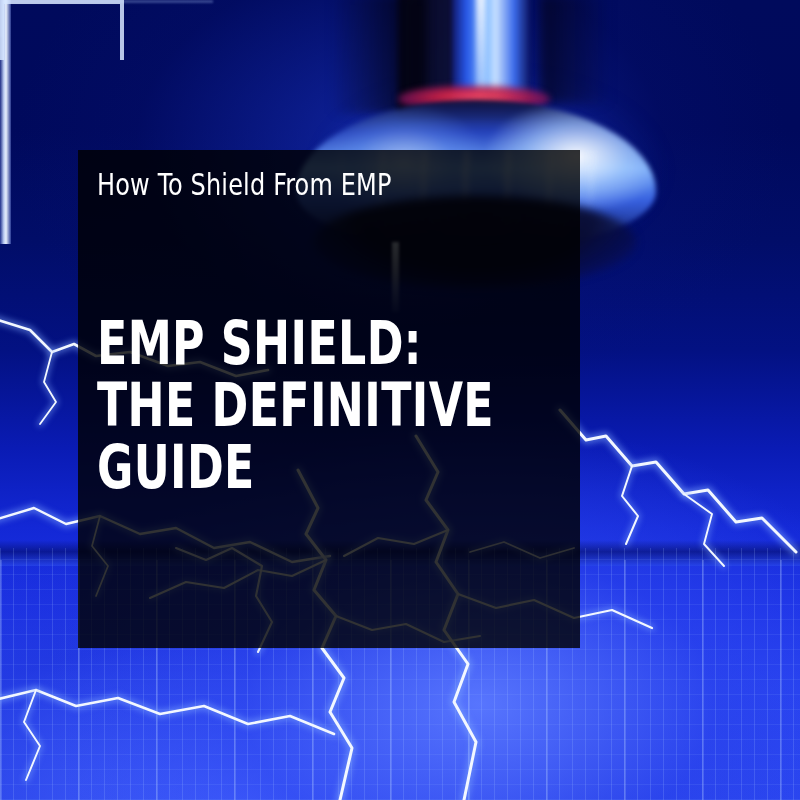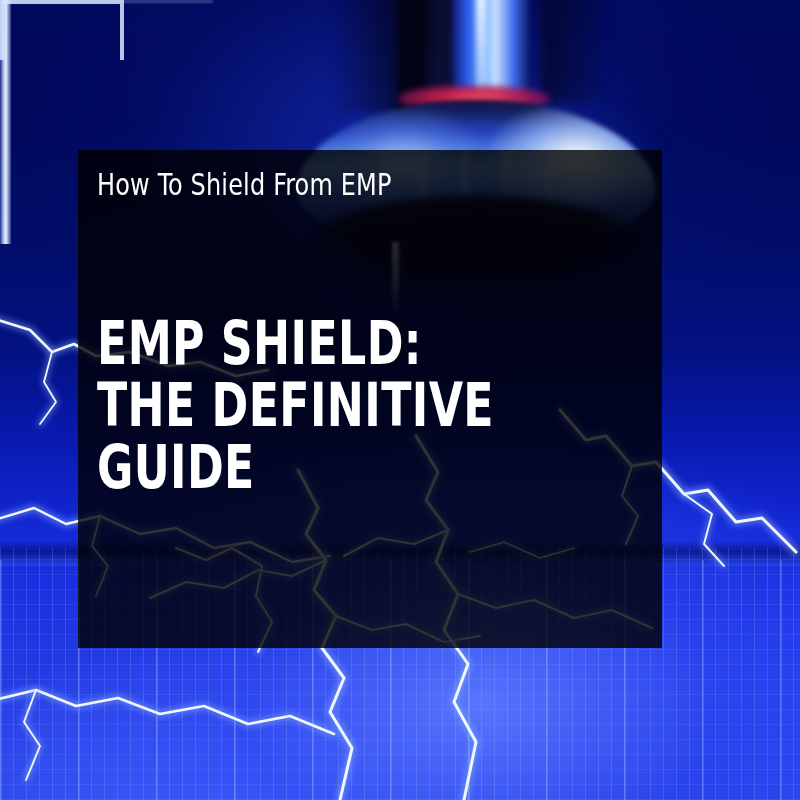--- a/index.html
+++ b/index.html
@@ -248,21 +248,21 @@
     stroke: #f2f7ff;
     stroke-linecap: round;
     stroke-linejoin: round;
   }
 
   
   .panel {
     position: absolute;
     left: 78px;
     top: 150px;
-    width: 584px;
+    width: 502px;
     height: 498px;
     background: rgba(0, 0, 0, 0.80);
   }
 
   .panel-subtitle {
     position: absolute;
     left: 19px;
     top: 15px;
     color: #ffffff;
     font-size: 31px;

